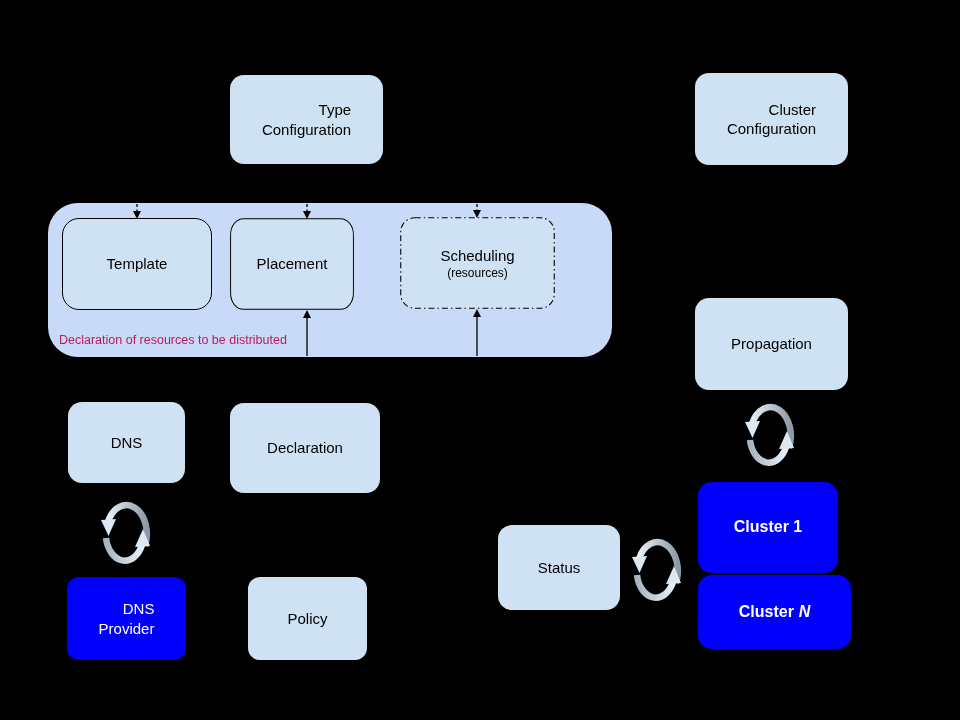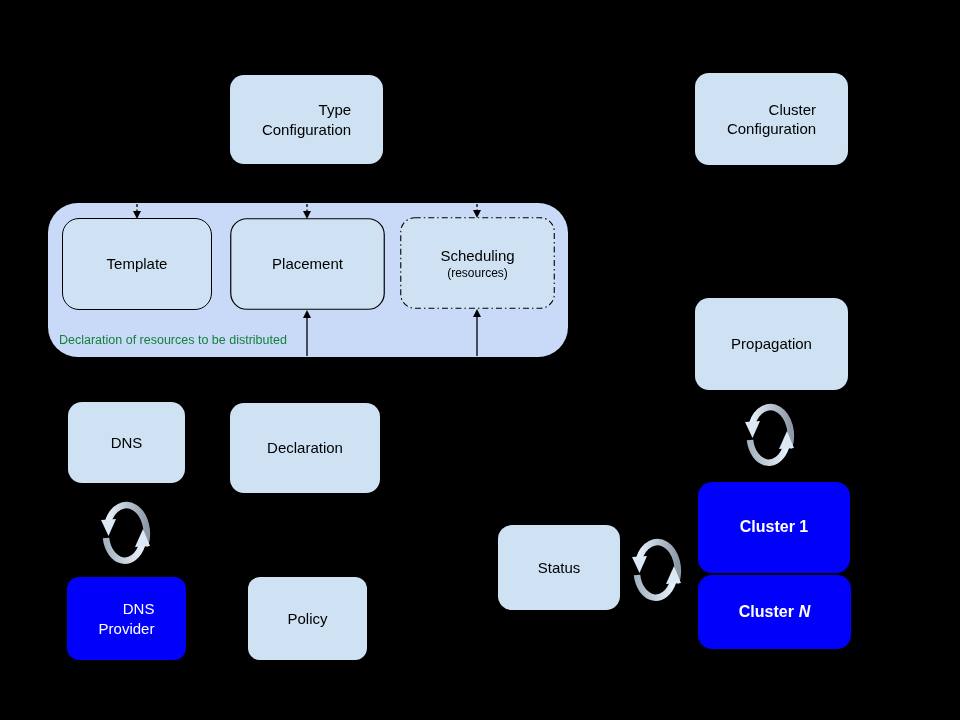--- a/index.html
+++ b/index.html
@@ -18,35 +18,35 @@
     color:var(--text-dark,#000);
     border-radius:14px;font-size:15px;
   }
   .blue{
     background:var(--accent-blue,#0101fb);
     color:var(--text-light,#fff);
     border-radius:14px;font-size:15px;
   }
   .container-band{
     position:absolute;left:48px;top:203px;width:520px;height:154px;
-    background:var(--container-blue,#c9daf8);border-radius:30px;
+    background:var(--container-blue,#c9daf8);border-radius:30px;padding-left:44px;
   }
   .inner{
     background:var(--box-light-blue,#cfe2f3);
     border:1.2px solid #000;border-radius:17px;color:#000;font-size:15px;
   }
   .inner.no-border{border:none;}
   .dashborder{position:absolute;left:0;top:0;width:100%;height:100%;}
   .lbl{white-space:pre-line;line-height:1.3;position:relative;}
   .sub{font-size:12px;line-height:1.2;position:relative;}
   .bold{font-weight:bold;font-size:16px;}
   .nitalic{font-style:italic;margin-left:0.3em;}
   .caption{
     position:absolute;left:11px;bottom:10px;
-    font-size:12.5px;color:#15803d;white-space:nowrap;
+    font-size:12.5px;color:#be185d;white-space:nowrap;
   }
   .overlay,.sync{position:absolute;pointer-events:none;}
   .overlay{left:0;top:0;}
   .defs-hidden{position:absolute;width:0;height:0;overflow:hidden;}
 </style>
 </head>
 <body>
 
 <div class="stage">
 
@@ -76,21 +76,21 @@
 
   <div class="box light" style="left:695px;top:73px;width:153px;height:92px">
     <span class="lbl">Cluster
 Configuration</span>
   </div>
 
   <div class="container-band">
     <div class="box inner" style="left:14px;top:15px;width:150px;height:92px">
       <span class="lbl">Template</span>
     </div>
-    <div class="box inner no-border" style="left:182px;top:15px;width:155px;height:92px">
+    <div class="box inner no-border" style="left:182px;top:15px;width:124px;height:92px">
       <svg class="dashborder" viewBox="0 0 155 92" preserveAspectRatio="none">
         <rect x="0.75" y="0.75" width="153.5" height="90.5" rx="16" fill="none" stroke="#000" stroke-width="1.2"></rect>
       </svg>
       <span class="lbl">Placement</span>
     </div>
     <div class="box inner no-border" style="left:352px;top:14px;width:155px;height:92px">
       <svg class="dashborder" viewBox="0 0 155 92" preserveAspectRatio="none">
         <rect x="0.75" y="0.75" width="153.5" height="90.5" rx="14" fill="none" stroke="#000" stroke-width="1.1" stroke-dasharray="6 3 1.5 3"></rect>
       </svg>
       <span class="lbl">Scheduling</span>
@@ -117,21 +117,21 @@
   </div>
 
   <div class="box light" style="left:248px;top:577px;width:119px;height:83px;border-radius:12px">
     <span class="lbl">Policy</span>
   </div>
 
   <div class="box light" style="left:498px;top:525px;width:122px;height:85px">
     <span class="lbl">Status</span>
   </div>
 
-  <div class="box blue" style="left:698px;top:482px;width:152px;height:91px">
+  <div class="box blue" style="left:698px;top:482px;width:140px;height:91px">
     <span class="lbl bold">Cluster 1</span>
   </div>
 
   <div class="box blue" style="left:698px;top:575px;width:153px;height:74px">
     <span class="lbl bold"><span>Cluster</span><span class="nitalic">N</span></span>
   </div>
 
   <svg class="sync" style="left:99px;top:496px" width="54" height="74" viewBox="0 0 54 74">
       <use href="#sync-symbol"></use>
     </svg>

